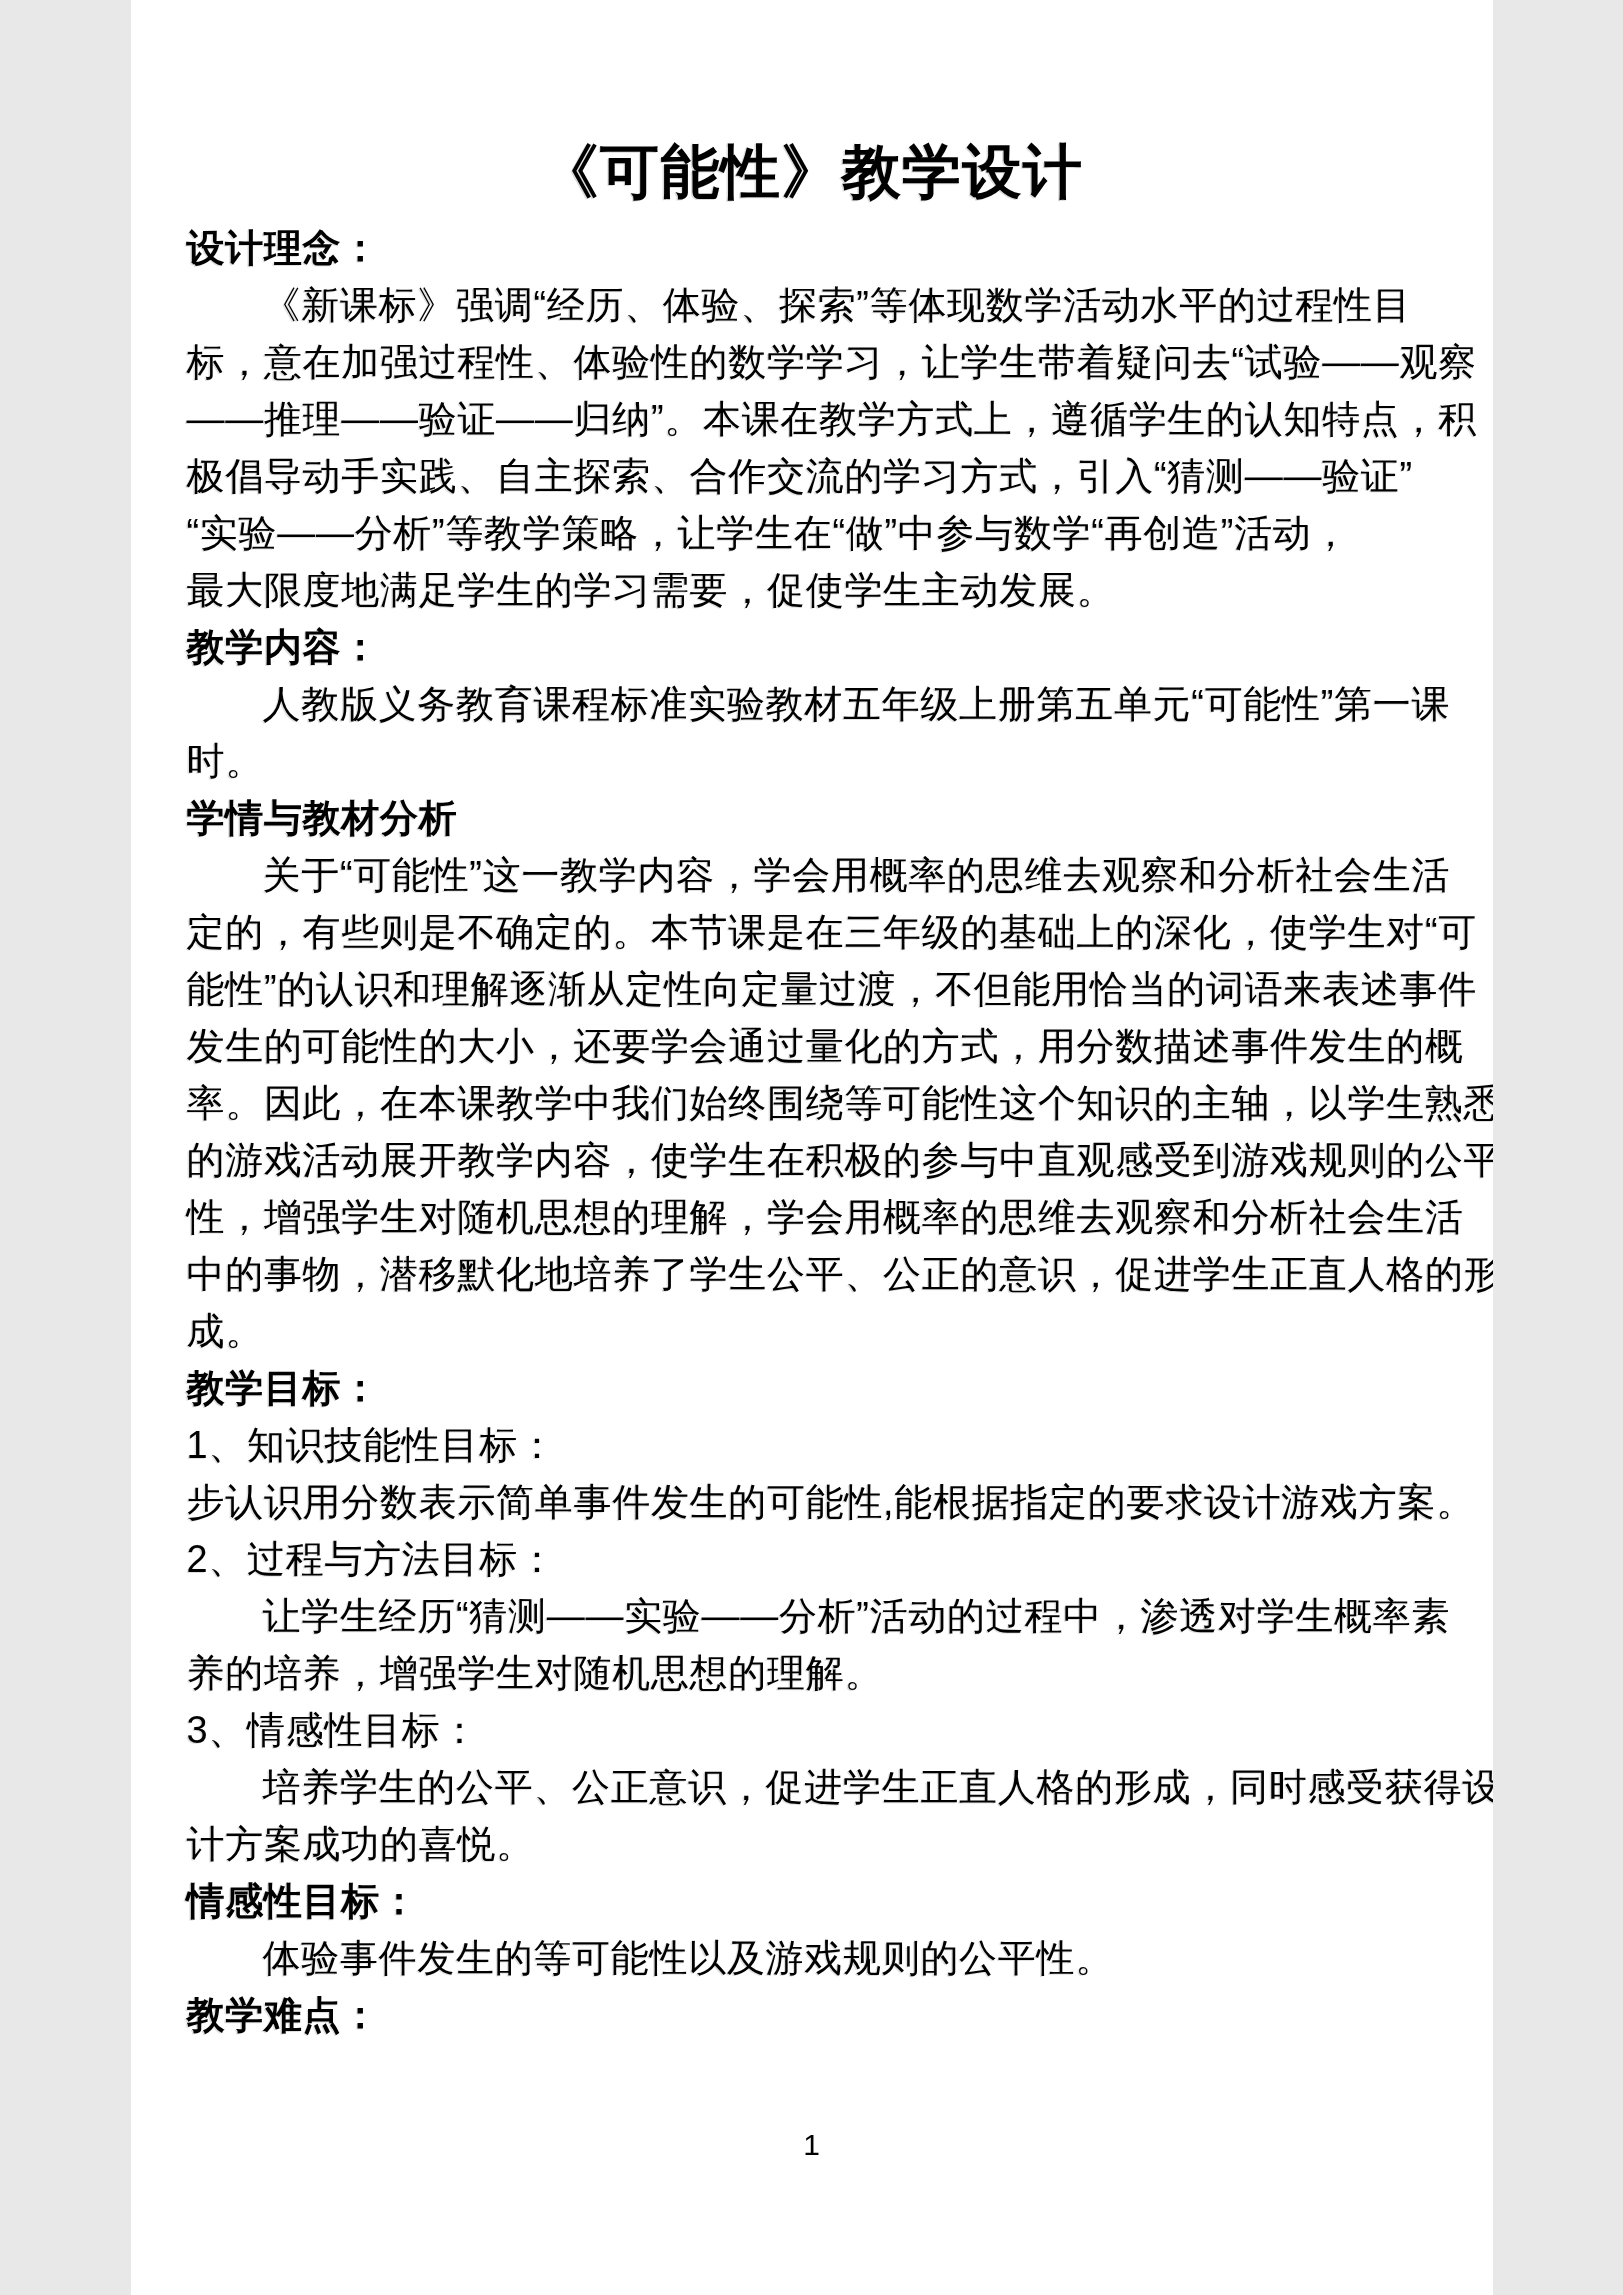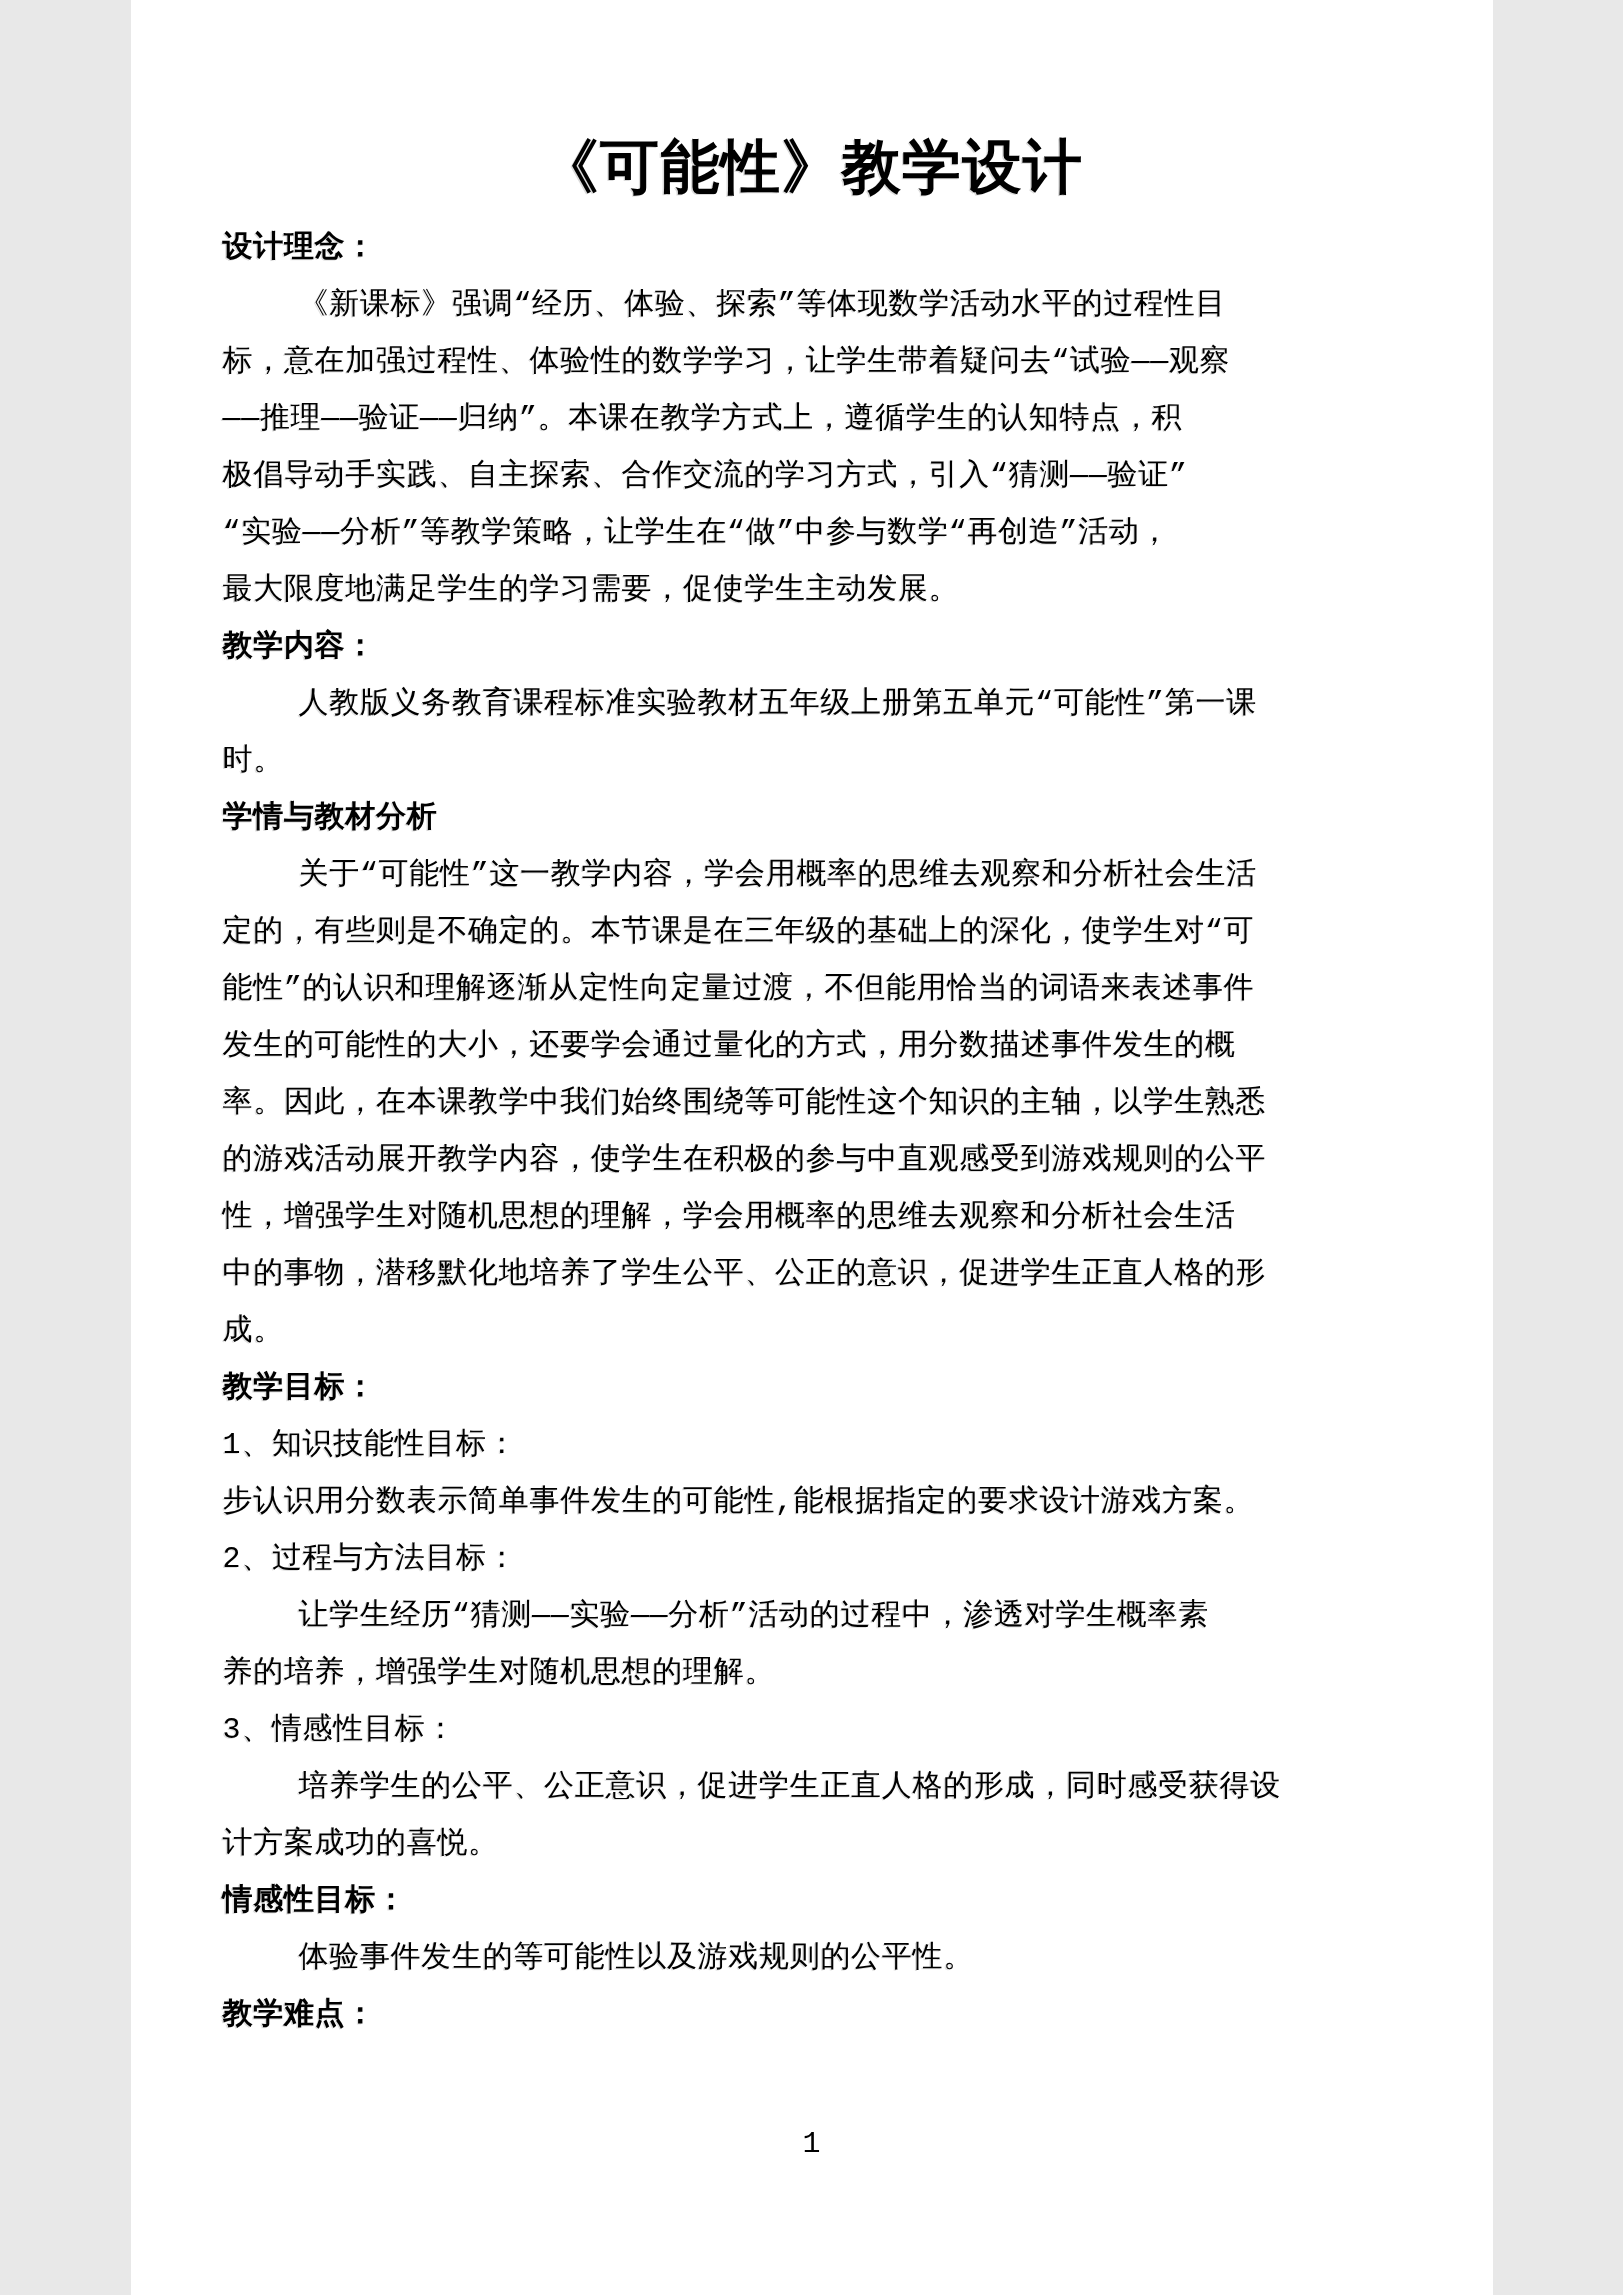--- a/index.html
+++ b/index.html
@@ -7,38 +7,38 @@
     padding: 0;
     background: #e8e8e8;
   }
   .page {
     position: relative;
     width: 1362px;
     height: 2295px;
     margin: 0 auto;
     background: #ffffff;
     overflow: hidden;
-    font-family: Liberation Mono, monospace;
+    font-family: Liberation Sans, sans-serif;
     color: #000000;
   }
   .doc-title {
     padding-top: 132px;
     text-align: center;
     font-size: 59px;
     font-weight: bold;
     line-height: 80px;
     letter-spacing: 1.4px;
     text-shadow: -1.4px 1.4px 0 rgba(0,0,0,0.14);
     white-space: nowrap;
   }
   .doc-body {
     margin-top: 8.2px;
-    margin-left: 92px;
+    margin-left: 56px;
     width: 1342px;
-    font-size: 30px;
+    font-size: 38px;
     line-height: 57px;
     letter-spacing: 0.7px;
     text-shadow: -1.4px 1.4px 0 rgba(0,0,0,0.12);
   }
   .line {
     white-space: nowrap;
     height: 57px;
   }
   .line.heading {
     font-weight: bold;

